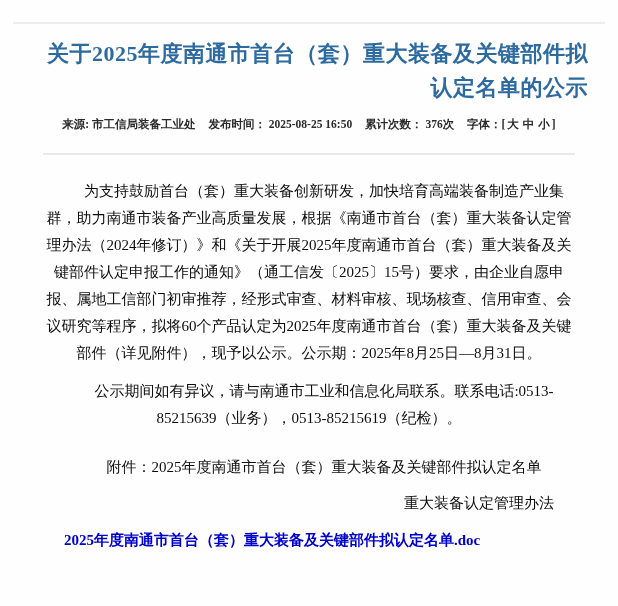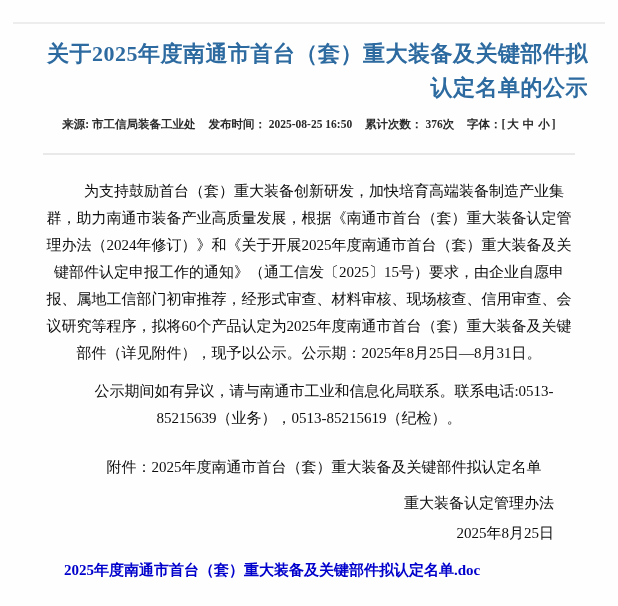--- a/index.html
+++ b/index.html
@@ -105,20 +105,19 @@
   <div class="divider"></div>
 
   <div class="article">
     <p class="p1">为支持鼓励首台（套）重大装备创新研发，加快培育高端装备制造产业集群，助力南通市装备产业高质量发展，根据《南通市首台（套）重大装备认定管理办法（2024年修订）》和《关于开展2025年度南通市首台（套）重大装备及关键部件认定申报工作的通知》（通工信发〔2025〕15号）要求，由企业自愿申报、属地工信部门初审推荐，经形式审查、材料审核、现场核查、信用审查、会议研究等程序，拟将60个产品认定为2025年度南通市首台（套）重大装备及关键部件（详见附件），现予以公示。公示期：2025年8月25日—8月31日。</p>
     <p class="p2">公示期间如有异议，请与南通市工业和信息化局联系。联系电话:0513-85215639（业务），0513-85215619（纪检）。</p>
     <p class="p3">附件：2025年度南通市首台（套）重大装备及关键部件拟认定名单</p>
   </div>
 
   <div class="signature">
     <div>重大装备认定管理办法</div>
-    <div>2025年8月25日</div>
   </div>
 
   <div class="attachment-row">
     <a href="#" class="attachment-link">2025年度南通市首台（套）重大装备及关键部件拟认定名单.doc</a>
   </div>
 
 </div>
 
 </body></html>

